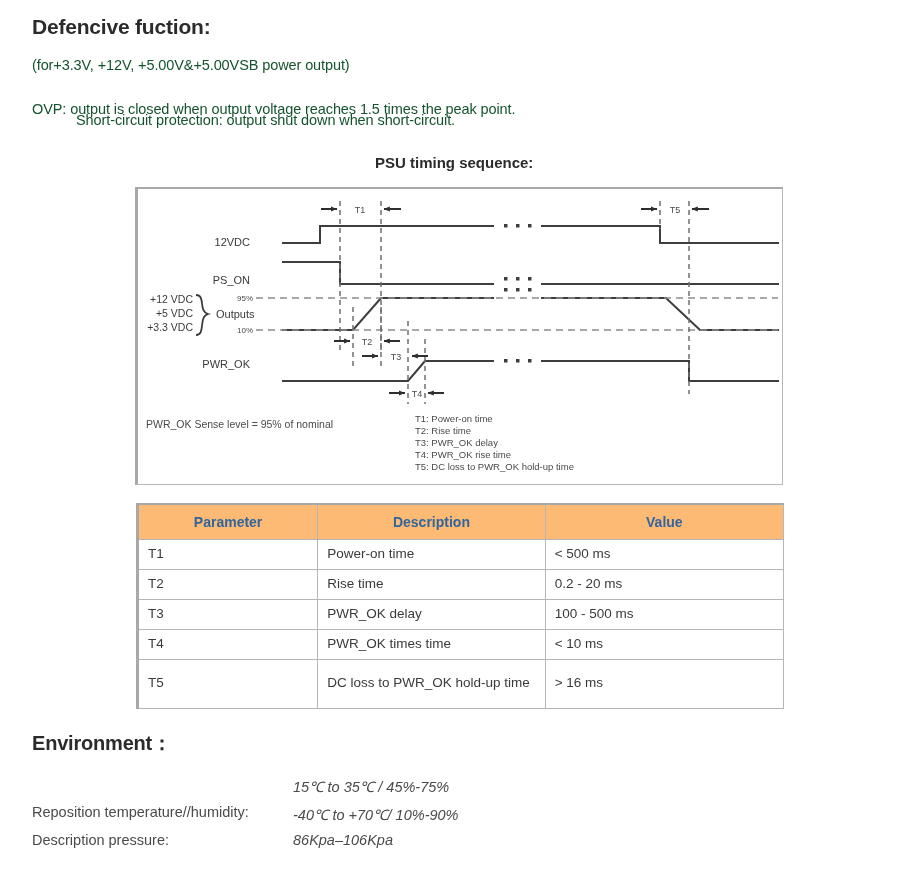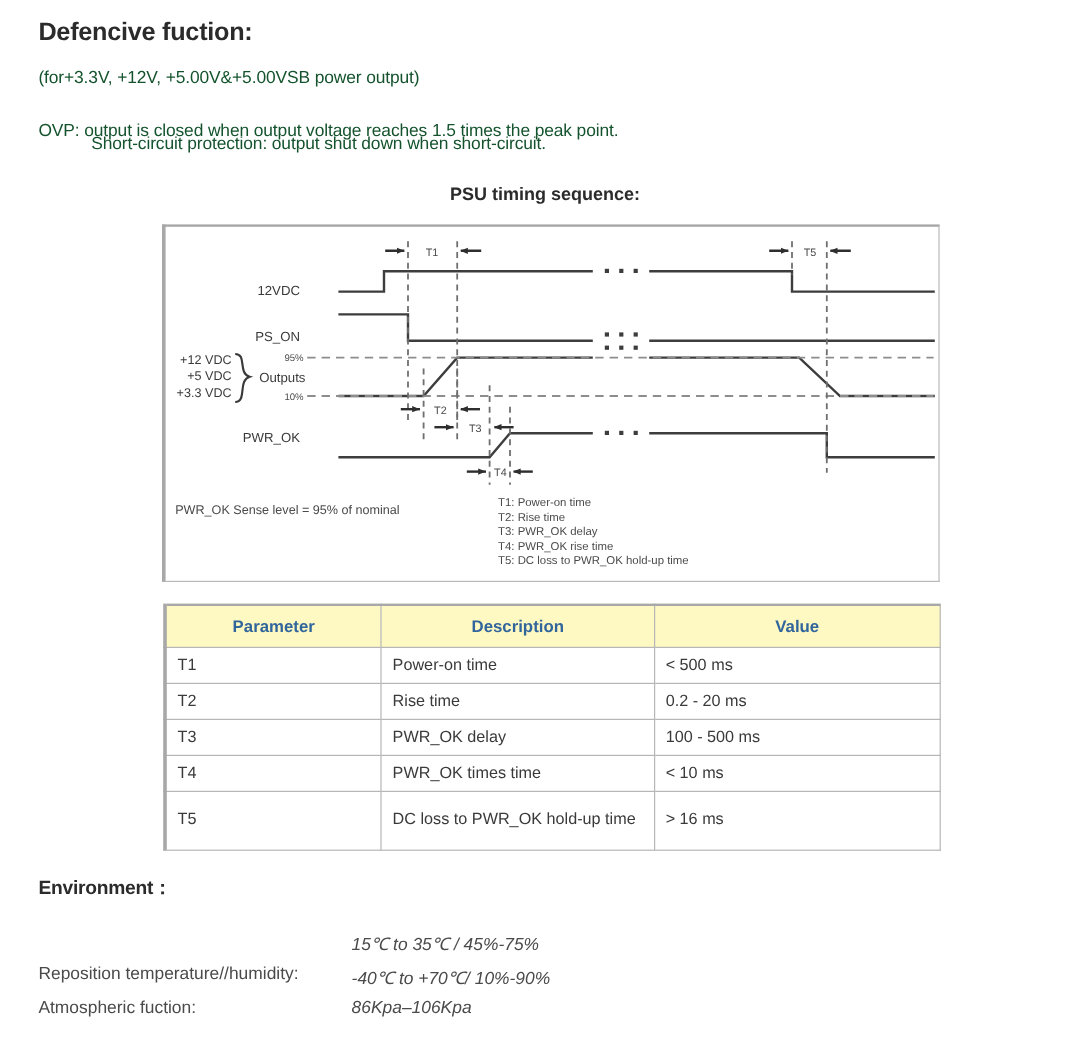--- a/index.html
+++ b/index.html
@@ -27,21 +27,21 @@
     font-size:14.5px;
     color:#14532d;
     white-space:nowrap;
     letter-spacing:-0.1px;
   }
   #defensive-title{left:32px;top:15px;}
   #dl0{left:32px;top:57px;}
   #dl1{left:32px;top:101px;}
   #dl2{left:32px;top:112px;margin-left:44px;}
 
-  #env-title{left:32px;top:730px;font-size:16px;}
+  #env-title{left:32px;top:730px;font-size:20px;}
   .env-label{position:absolute;font-size:14.5px;color:#4a4a4a;white-space:nowrap;left:32px;}
   .env-value{position:absolute;font-size:14.5px;color:#4a4a4a;white-space:nowrap;left:293px;font-style:italic;}
   #envl0{top:776px;} #envv0{top:776px;}
   #envl1{top:804px;} #envv1{top:804px;}
   #envl2{top:832px;} #envv2{top:832px;}
 
   
   #psu-caption{
     position:absolute;left:375px;top:154px;
     font-size:15px;font-weight:bold;color:#2b2b2b;white-space:nowrap;
@@ -65,21 +65,21 @@
     background:#fff;
     border:1px solid #bdbdbd;
     border-left:3px solid #a8a8a8;
     border-top:2px solid #a8a8a8;
     box-sizing:border-box;
   }
   #timing-table th{
     font-size:14px;font-weight:bold;color:#31659c;
     text-align:center;padding:9px 6px;
     border:1px solid #b6b6b6;
-    background:#fef9c3;
+    background:#fdba74;
   }
   #timing-table td{
     font-size:13.5px;color:#3a3a3a;
     padding:6px 9px;
     border:1px solid #b6b6b6;
     vertical-align:middle;
     line-height:1.25;
   }
   #timing-table td.c0{width:174px;}
   #timing-table td.c1{width:228px;}
@@ -247,16 +247,16 @@
     </tbody>
   </table>
 
   <div class="h-main" id="env-title">Environment：</div>
 
   <div class="env-value" id="envv0">15℃ to 35℃ / 45%-75%</div>
 
   <div class="env-label" id="envl1">Reposition temperature//humidity:</div>
   <div class="env-value" id="envv1">-40℃ to +70℃/ 10%-90%</div>
 
-  <div class="env-label" id="envl2">Atmospheric fuction:</div>
+  <div class="env-label" id="envl2">Description pressure:</div>
   <div class="env-value" id="envv2">86Kpa–106Kpa</div>
 
 </div>
 
 </body></html>

